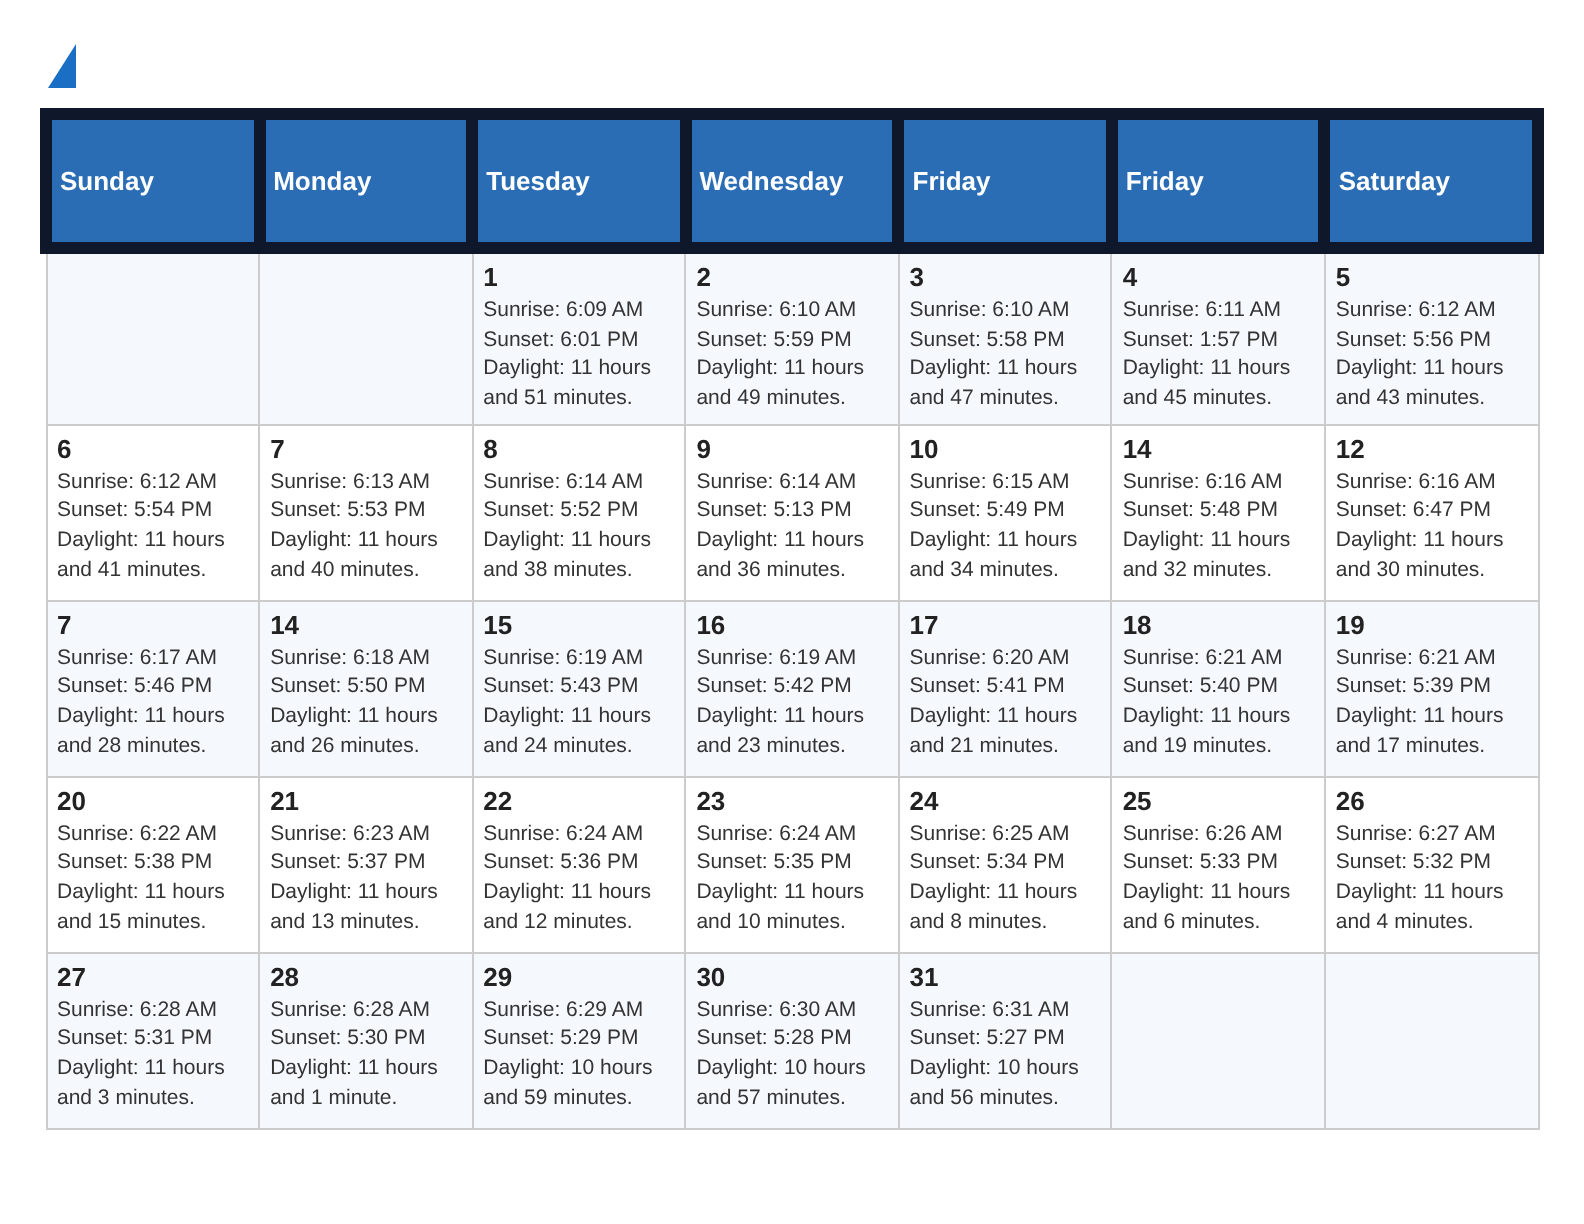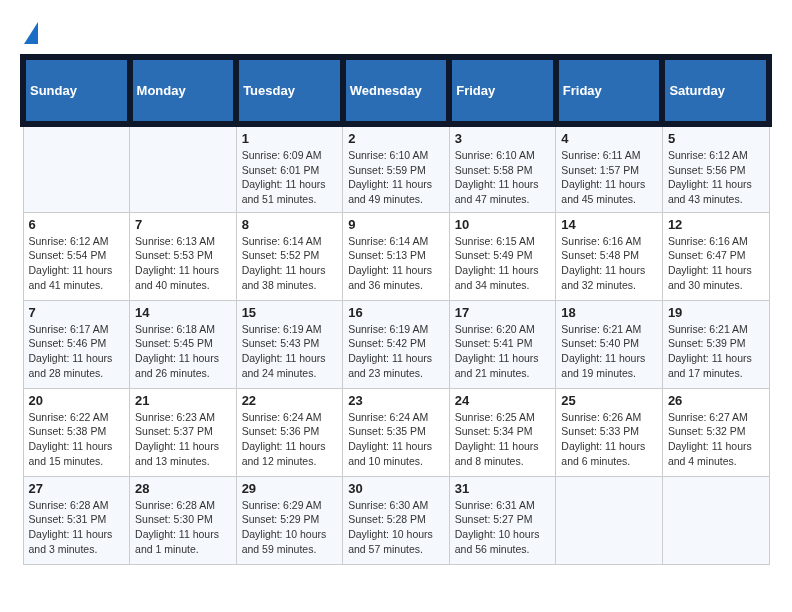--- a/index.html
+++ b/index.html
@@ -201,21 +201,21 @@
       <tr>
         <td>
           <span class="day-number">7</span>
           <div class="day-info">Sunrise: 6:17 AM
 Sunset: 5:46 PM
 Daylight: 11 hours and 28 minutes.</div>
         </td>
         <td>
           <span class="day-number">14</span>
           <div class="day-info">Sunrise: 6:18 AM
-Sunset: 5:45 PM
+Sunset: 5:50 PM
 Daylight: 11 hours and 26 minutes.</div>
         </td>
         <td>
           <span class="day-number">15</span>
           <div class="day-info">Sunrise: 6:19 AM
 Sunset: 5:43 PM
 Daylight: 11 hours and 24 minutes.</div>
         </td>
         <td>
           <span class="day-number">16</span>

